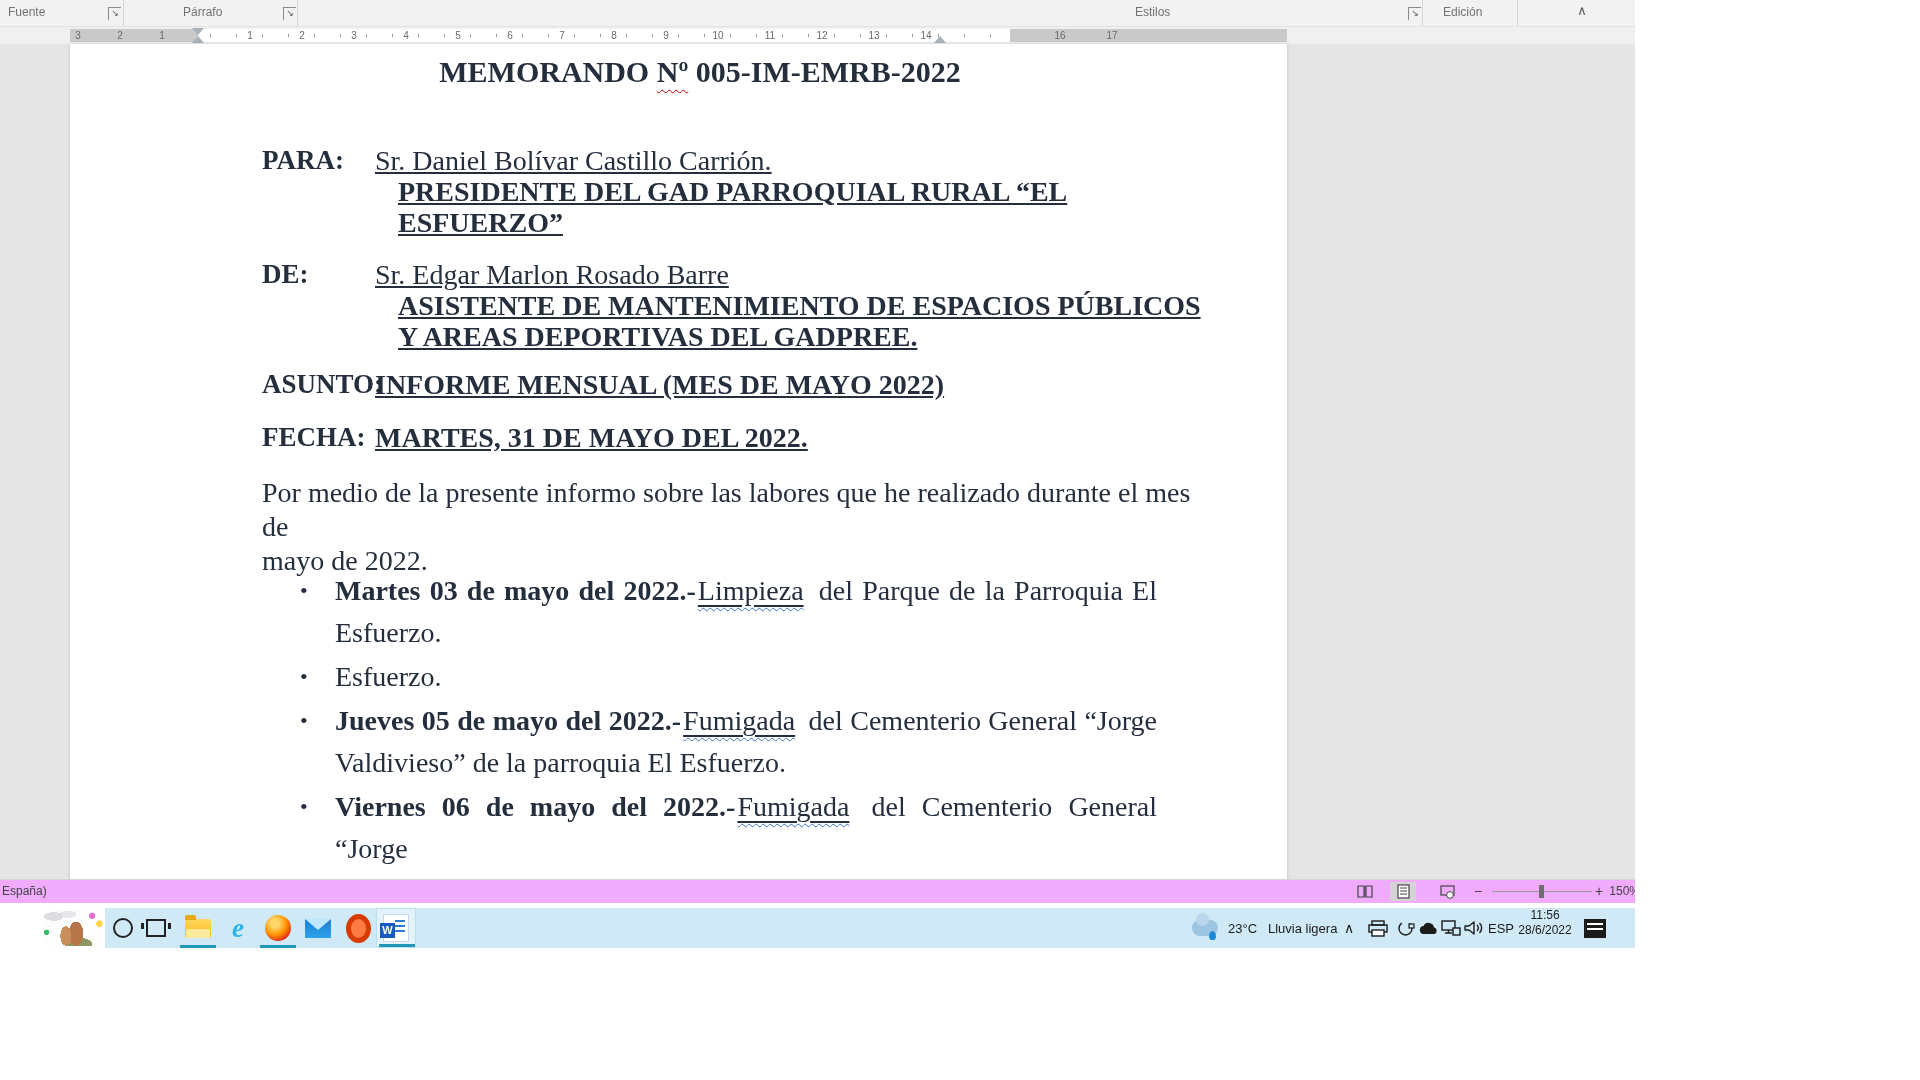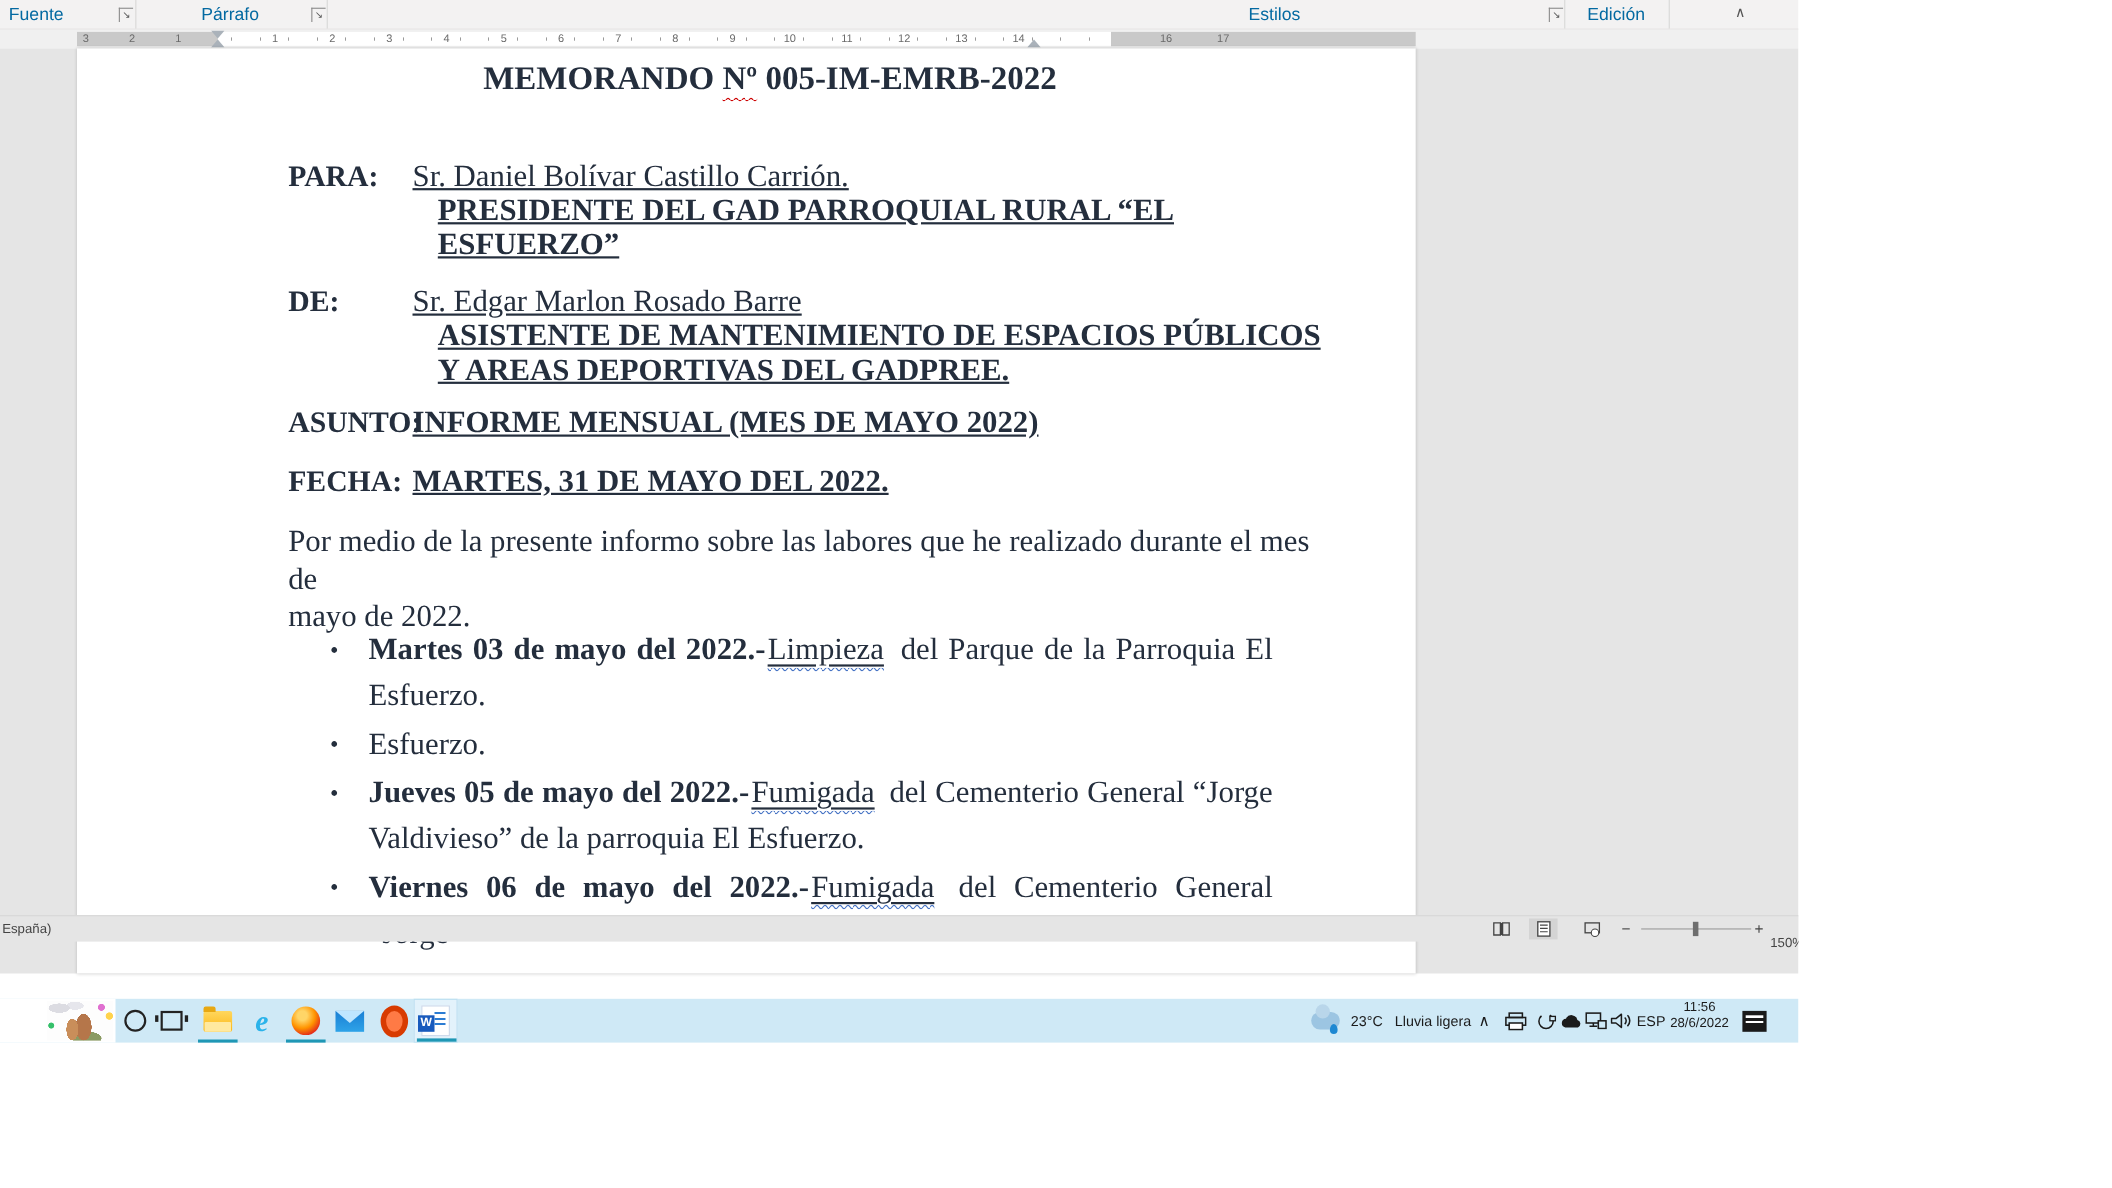--- a/index.html
+++ b/index.html
@@ -1,21 +1,21 @@
 <!DOCTYPE html>
 <html><head>
 <meta charset="utf-8">
 <style>
   html,body{margin:0;padding:0;background:#ffffff;width:1920px;height:1080px;
     font-family:"Liberation Sans",sans-serif;}
   .screen{position:absolute;left:0;top:0;width:1635px;height:948px;background:#ffffff;overflow:hidden;}
 
   
   .ribbon{position:absolute;left:0;top:0;width:1635px;height:26px;background:#f3f2f2;border-bottom:1px solid #e3e2e1;}
-  .rgroup-label{position:absolute;top:5px;font-size:16px;color:#0369a1;}
+  .rgroup-label{position:absolute;top:5px;font-size:12px;color:#737373;}
   .rdivider{position:absolute;top:0;width:1px;height:26px;background:#d8d7d6;}
   .launcher{position:absolute;top:7px;width:12px;height:12px;color:#5a5a5a;font-size:9px;line-height:10px;text-align:center;
     border:1px solid #8a8a8a;border-right:none;border-bottom:none;}
   .ribbon-collapse{position:absolute;top:3px;font-size:13px;color:#555;width:20px;text-align:center;}
 
   
   .ruler{position:absolute;left:0;top:27px;width:1635px;height:17px;background:#f0f0f0;}
   .ruler-white{position:absolute;left:198px;top:2px;width:812px;height:13px;background:#ffffff;}
   .ruler-band{position:absolute;top:2px;height:13px;background:#c9c9c9;}
   .band-left{left:70px;width:128px;}
@@ -39,28 +39,28 @@
   .doclist{position:absolute;left:265px;top:526px;width:822px;font-size:28px;}
   .li{position:relative;line-height:42px;margin-bottom:2px;}
   .li .dot{position:absolute;left:-35px;top:0;font-size:22px;}
   .l1{text-align:justify;}
   .l1.just{text-align-last:justify;}
   .lead{font-weight:bold;}
   .wavy{text-decoration:underline;text-decoration-style:wavy;text-decoration-color:#4472c4;text-decoration-thickness:1px;text-underline-offset:7px;padding:0 6px 0 2px;}
   .wavy u{text-decoration:underline;text-underline-offset:5px;}
 
   
-  .statusbar{position:absolute;left:0;top:832px;width:1635px;height:23px;background:#e5e5e5;border-top:1px solid #d6d6d6;}
+  .statusbar{position:absolute;left:0;top:879px;width:1635px;height:23px;background:#f0abfc;border-top:1px solid #d6d6d6;}
   .status-lang{position:absolute;left:2px;top:4px;font-size:12px;color:#444;}
   .viewbtn{position:absolute;top:2px;width:26px;height:19px;display:flex;align-items:center;justify-content:center;}
   .viewbtn.sel{background:#d4d4d4;}
   .zoom-minus,.zoom-plus{position:absolute;top:3px;font-size:14px;color:#444;}
   .zoom-track{position:absolute;left:1492px;top:11px;width:100px;height:1px;background:#9a9a9a;}
   .zoom-thumb{position:absolute;left:1539px;top:5px;width:5px;height:13px;background:#6e6e6e;}
-  .zoom-pct{position:absolute;left:1606px;top:4px;width:34px;font-size:12px;color:#444;text-align:right;margin-top:13px;}
+  .zoom-pct{position:absolute;left:1606px;top:4px;width:34px;font-size:12px;color:#444;text-align:right;}
 
   
   .taskbar{position:absolute;left:0;top:908px;width:1635px;height:40px;background:#cfe9f6;}
   .searchbox{position:absolute;left:0;top:0;width:105px;height:40px;background:#ffffff;}
   .search-art{position:absolute;left:43px;top:2px;width:60px;height:36px;background:
       radial-gradient(circle at 82% 16%,#e070d0 0 5%,transparent 6%),
       radial-gradient(circle at 6% 62%,#35c06a 0 4%,transparent 5%),
       radial-gradient(circle at 94% 38%,#ffd34d 0 5%,transparent 6%),
       radial-gradient(ellipse 16px 7px at 18% 18%,#dcdce2 0 60%,transparent 61%),
       radial-gradient(ellipse 13px 6px at 42% 12%,#e6e6ec 0 60%,transparent 61%),

